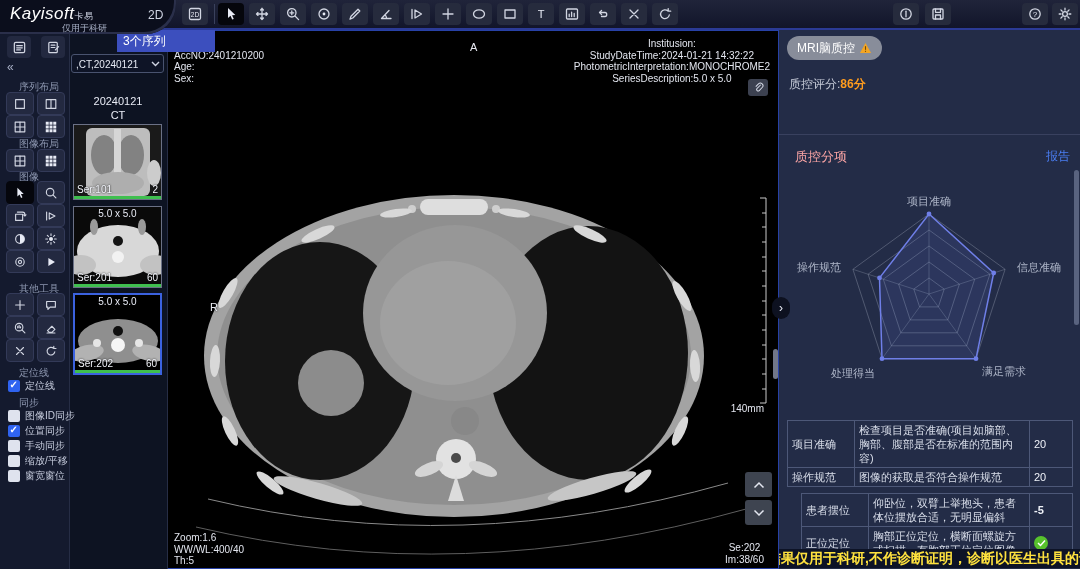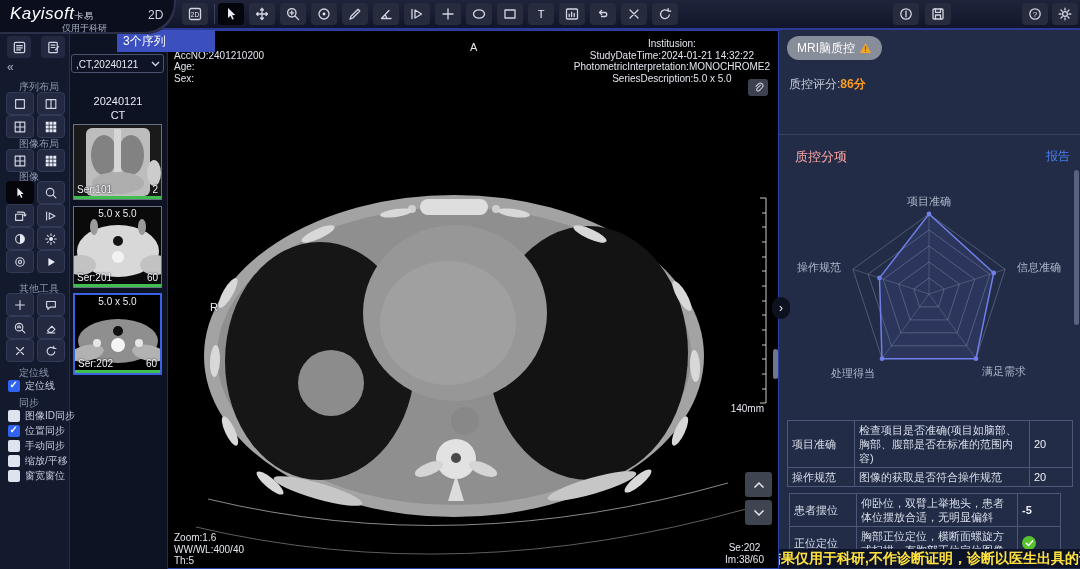--- a/index.html
+++ b/index.html
@@ -67,21 +67,21 @@
   .radar-ring{fill:none;stroke:#9aa3b5;stroke-width:.7;opacity:.55;}
   .radar-axis{stroke:#9aa3b5;stroke-width:.7;opacity:.45;}
   .radar-data{fill:rgba(101,119,224,.14);stroke:#6f7fe8;stroke-width:1.5;}
   .radar-dot{fill:#6f7fe8;}
   
   .rp-tablewrap{position:absolute;left:8px;top:390px;width:286px;height:129px;overflow:hidden;}
   table.qc{border-collapse:collapse;width:100%;color:#d9deea;font-size:11px;}
   table.qc td{border:1px solid #4d5878;padding:2px 4px;line-height:14px;vertical-align:middle;}
   table.qc td.name{width:58px;white-space:nowrap;}
   table.qc td.score{width:34px;text-align:left;color:#eef1f8;}
-  .subwrap{margin:6px 0 0 2px;width:272px;}
+  .subwrap{margin:6px 0 0 14px;width:272px;}
   .score-red{color:#ff2a2a;font-weight:bold;}
   .chk{width:14px;height:14px;border-radius:50%;background:#57c22d;display:inline-flex;align-items:center;justify-content:center;margin:0 auto;}
   .marquee{position:absolute;left:-12px;top:519px;width:320px;height:19px;background:#0d1326;color:#ffe23e;font-size:14px;font-weight:bold;line-height:19px;white-space:nowrap;overflow:hidden;}
   .rp-scroll{position:absolute;right:1px;top:140px;width:5px;height:155px;background:#59637f;border-radius:3px;cursor:pointer;}
   .expand-handle{position:absolute;left:772px;top:297px;width:18px;height:22px;background:#0d1120;border-radius:9px;color:#e8ebf5;font-size:12px;display:flex;align-items:center;justify-content:center;z-index:20;cursor:pointer;}
   .ic{stroke:#d2d6e2;stroke-width:1.3;fill:none;stroke-linecap:round;stroke-linejoin:round;}
   .icf{fill:#e8ebf5;stroke:none;}
 </style>
 </head>
 <body>

